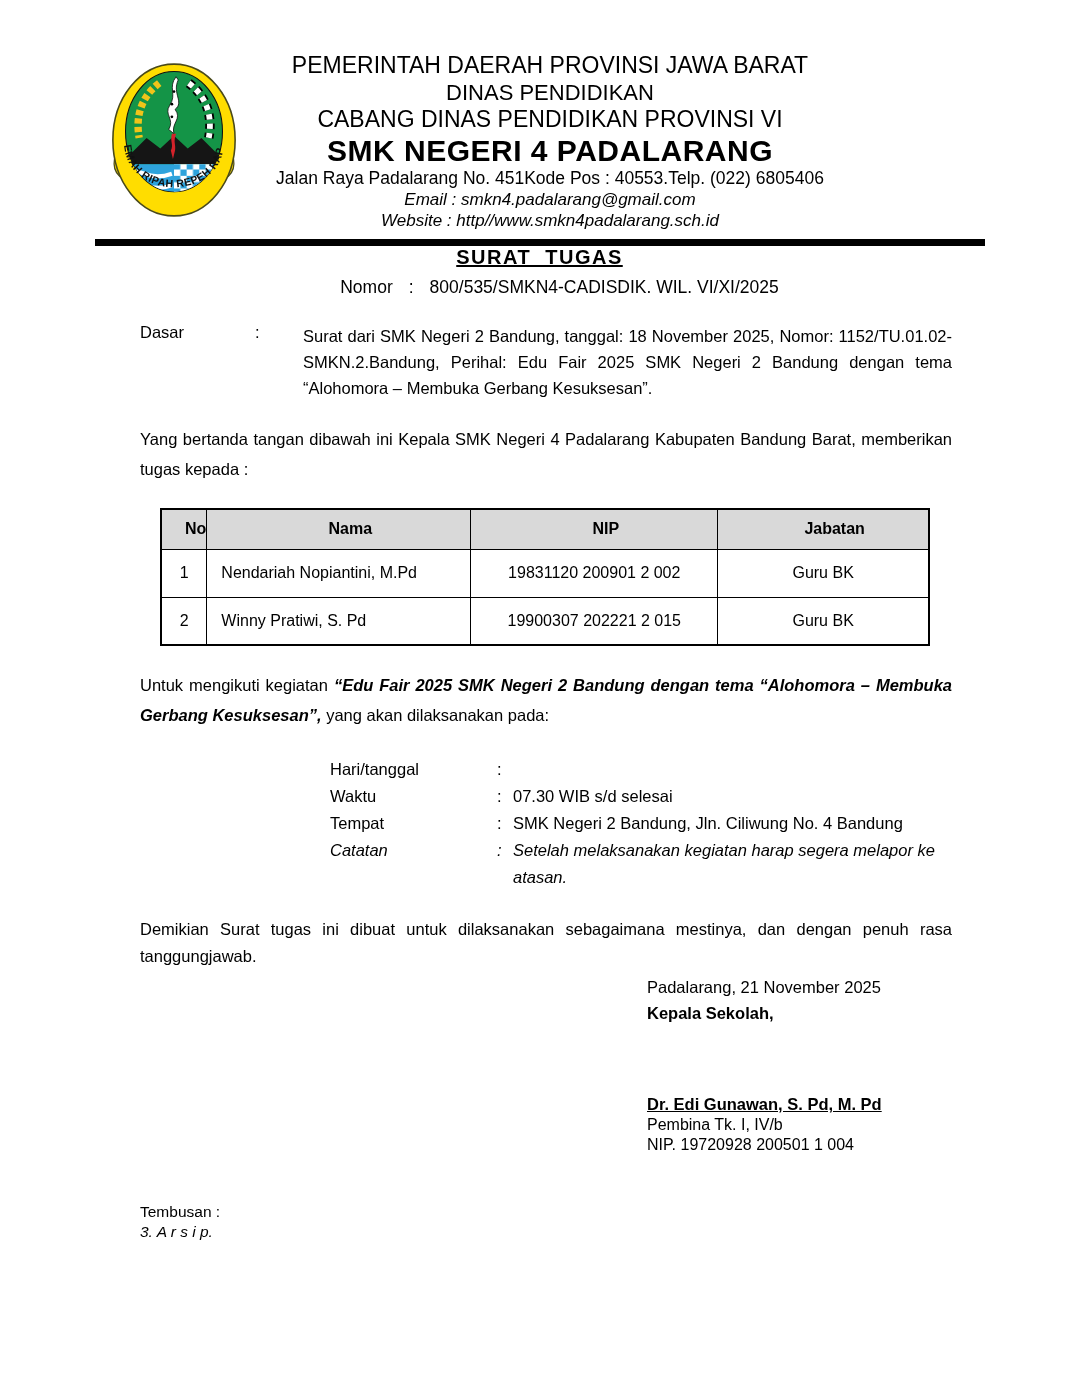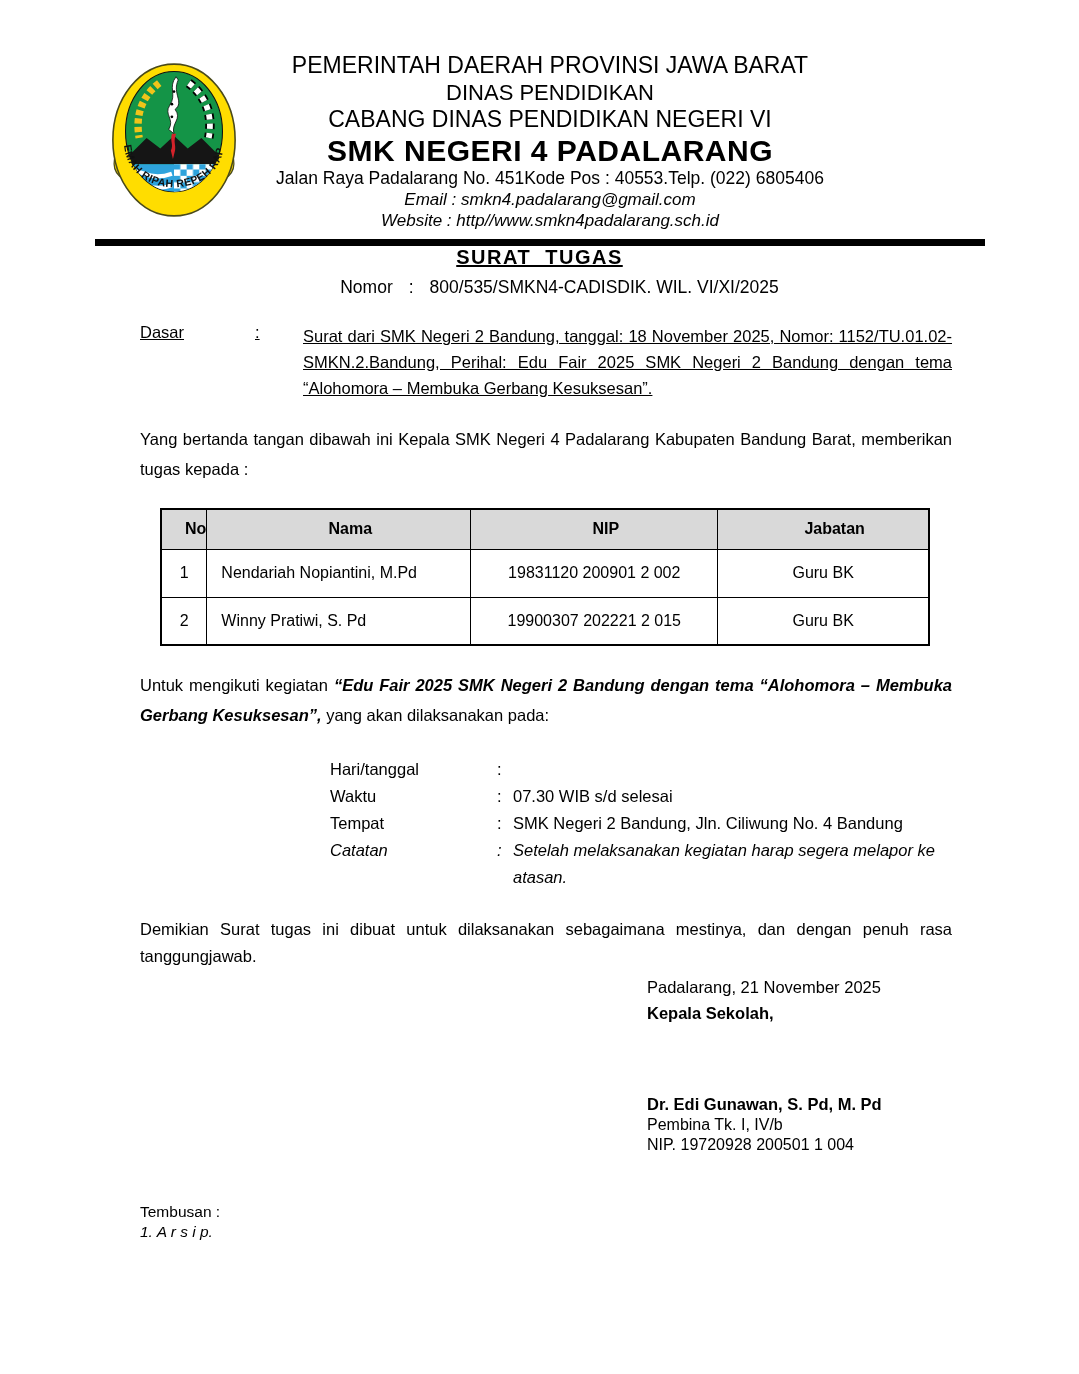--- a/index.html
+++ b/index.html
@@ -18,21 +18,21 @@
   .ht-school { font-size:30px; font-weight:bold; line-height:35px; letter-spacing:0.5px; }
   .ht-addr { font-size:17.5px; line-height:21px; }
   .ht-email, .ht-web { font-size:17px; font-style:italic; line-height:21px; }
   .rule { margin:8px 0 0 95px; width:890px; height:7px; background:#000; }
   
   .title-block { text-align:center; }
   .doc-title { font-size:20px; font-weight:bold; text-decoration:underline; letter-spacing:1.5px; white-space:pre; }
   .nomor { margin-top:8px; font-size:17.5px;padding-left:40px; }
   .nomor-colon { margin:0 16px; }
   
-  .dasar-row { display:flex; margin:25px 0 0 140px; width:812px; font-size:16.5px;text-decoration:underline; }
+  .dasar-row { display:flex; margin:25px 0 0 140px; width:812px; font-size:16.5px; }
   .dasar-label { width:115px; }
   .dasar-colon { width:48px; }
   .dasar-text { flex:1; line-height:26px; text-align:justify; }
   
   .intro { margin:23px 0 0 140px; width:812px; font-size:16.5px; line-height:30px; text-align:justify; }
   
   .doc-table { margin:24px 0 0 160px; width:770px; border-collapse:collapse; border:2px solid #000; font-size:16px; }
   .doc-table th, .doc-table td { border:1px solid #000; text-align:center; vertical-align:middle; }
   .doc-table thead th { background:#d9d9d9; height:40px; font-weight:bold;padding-left:23px; }
   .doc-table td { height:48px; }
@@ -47,21 +47,21 @@
   .d-label { width:167px; }
   .d-colon { width:16px; }
   .d-value { width:445px; }
   .it { font-style:italic; }
   
   .closing { margin:25px 0 0 140px; width:812px; font-size:16.5px; line-height:27px; text-align:justify; }
   .sig-block { margin:4px 0 0 647px; font-size:16.5px; }
   .sig-place { line-height:26px; }
   .sig-role { font-weight:bold; line-height:26px; }
   .sig-gap { height:68px; }
-  .sig-name { font-weight:bold; line-height:21px; }
+  .sig-name { font-weight:bold; text-decoration:underline; line-height:21px; }
   .sig-rank, .sig-nip { font-size:16px; line-height:20px; }
   
   .tembusan { margin:47px 0 0 140px; font-size:15.5px; line-height:20px; }
 </style>
 </head>
 <body>
 
 <div class="page">
 
   <div class="letterhead">
@@ -107,21 +107,21 @@
 
       <path d="M58,68 C56,76 60,78 57,84 L59,92 L61,84 C62,78 59,76 62,68 Z" fill="#d3222a"></path>
 
       <text font-size="10" font-weight="bold" fill="#111" letter-spacing="0.5" font-family="Liberation Sans, sans-serif">
         <textPath href="#mottoArc" startOffset="50%" text-anchor="middle">GEMAH RIPAH REPEH RAPIH</textPath>
       </text>
     </svg>
     <div class="head-text">
       <div class="ht-1">PEMERINTAH DAERAH PROVINSI JAWA BARAT</div>
       <div class="ht-2">DINAS PENDIDIKAN</div>
-      <div class="ht-3">CABANG DINAS PENDIDIKAN NEGERI VI</div>
+      <div class="ht-3">CABANG DINAS PENDIDIKAN PROVINSI VI</div>
       <div class="ht-school">SMK NEGERI 4 PADALARANG</div>
       <div class="ht-addr">Jalan Raya Padalarang No. 451Kode Pos : 40553.Telp. (022) 6805406</div>
       <div class="ht-email">Email : smkn4.padalarang@gmail.com</div>
       <div class="ht-web">Website : http//www.smkn4padalarang.sch.id</div>
     </div>
   </div>
 
   <div class="rule"></div>
 
   <div class="title-block">
@@ -204,16 +204,16 @@
     <div class="sig-place">Padalarang, 21 November 2025</div>
     <div class="sig-role">Kepala Sekolah,</div>
     <div class="sig-gap"></div>
     <div class="sig-name">Dr. Edi Gunawan, S. Pd, M. Pd</div>
     <div class="sig-rank">Pembina Tk. I, IV/b</div>
     <div class="sig-nip">NIP. 19720928 200501 1 004</div>
   </div>
 
   <div class="tembusan">
     <div>Tembusan :</div>
-    <div class="it">1. A r s i p.</div>
+    <div class="it">3. A r s i p.</div>
   </div>
 
 </div>
 
 </body></html>

